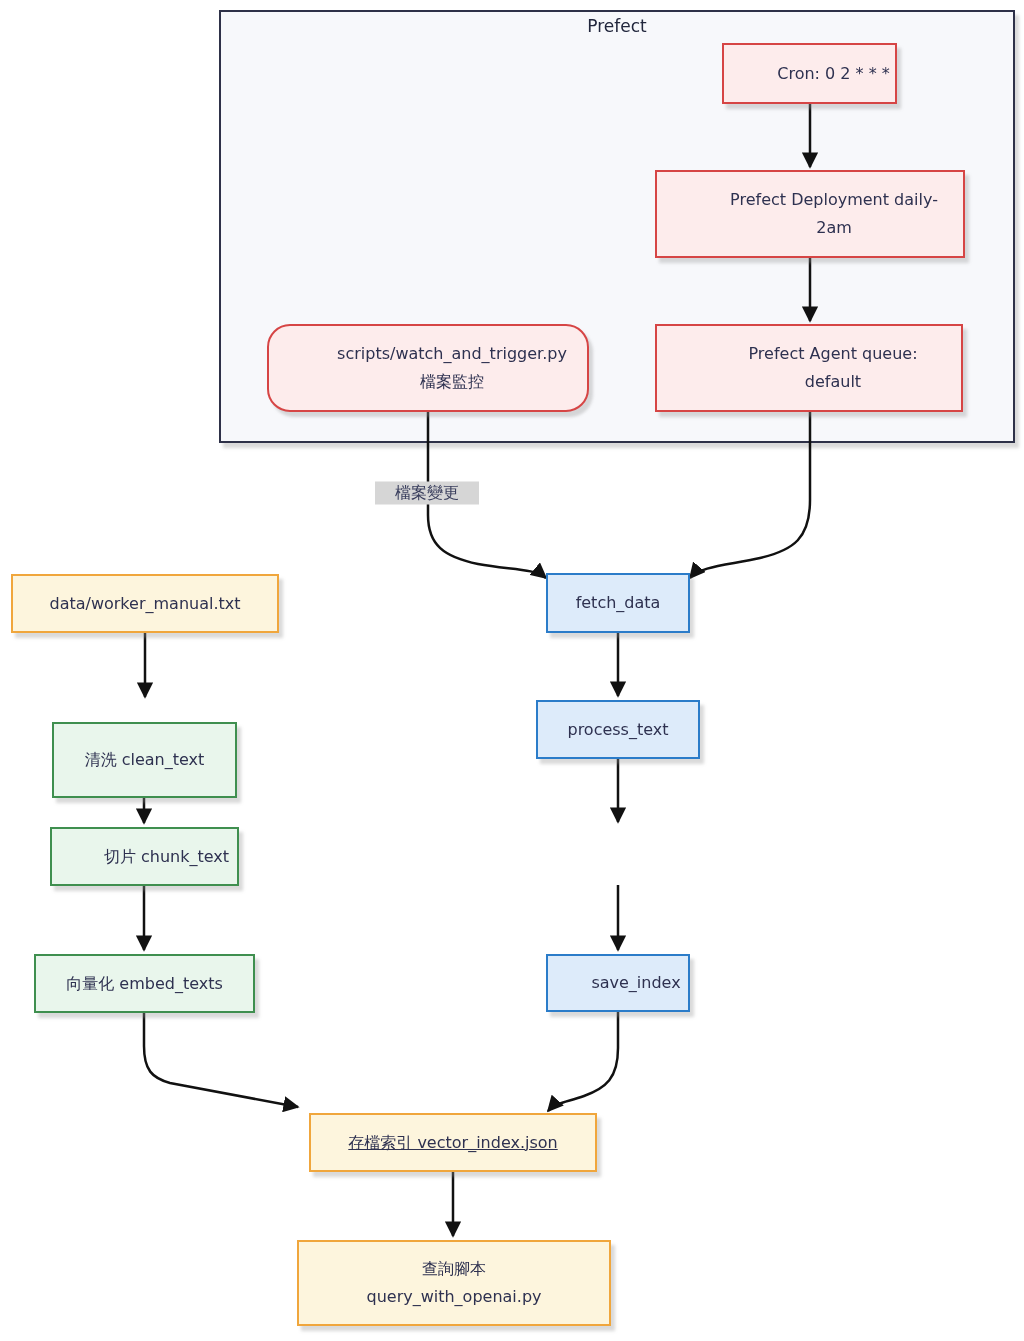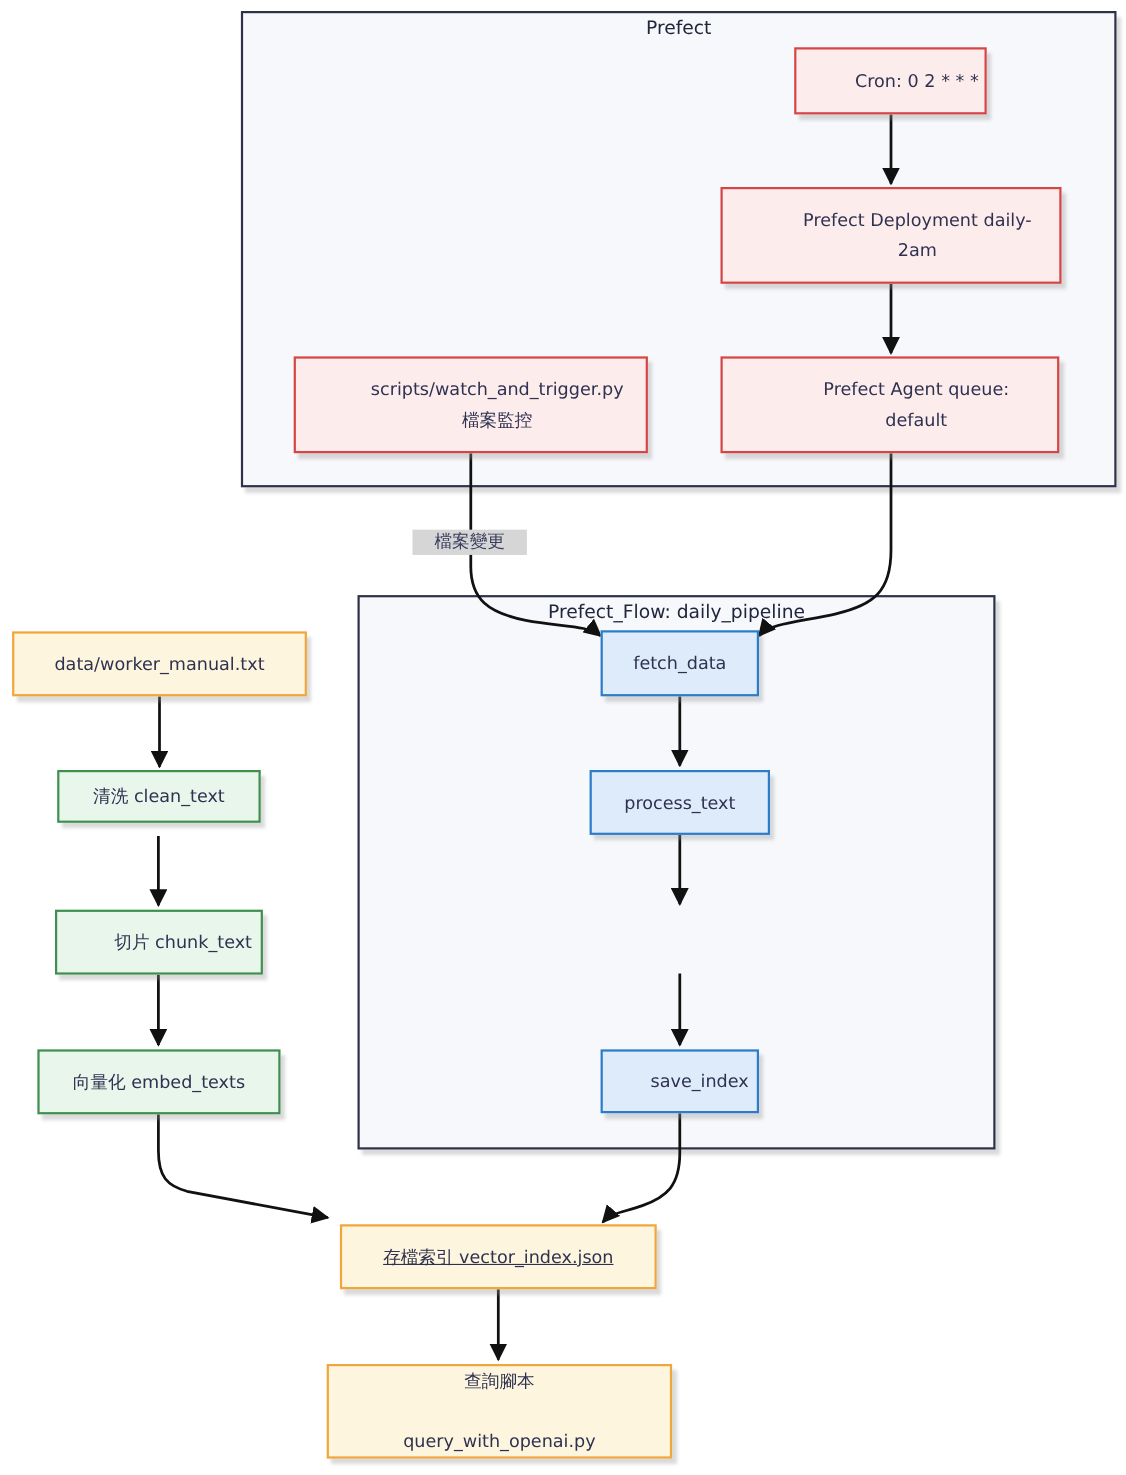--- a/index.html
+++ b/index.html
@@ -65,23 +65,20 @@
 </style>
 </head>
 <body>
 
 <div class="canvas">
 
   <div class="container" style="left:219px; top:10px; width:796px; height:433px;">
     <div class="container-title">Prefect</div>
   </div>
 
-  <div class="container" style="left:325px; top:541px; width:580px; height:504px;">
-    <div class="container-title">Prefect_Flow: daily_pipeline</div>
-  </div>
 
   <svg class="edges" width="1024" height="1341" viewBox="0 0 1024 1341">
     <defs>
       <marker id="arrow" viewBox="0 0 10 10" refX="9" refY="5" markerWidth="6.5" markerHeight="6.5" orient="auto-start-reverse">
         <path d="M0,0 L10,5 L0,10 z" fill="#111111"></path>
       </marker>
     </defs>
     <path class="edge" d="M810,104 V167" marker-end="url(#arrow)"></path>
     <path class="edge" d="M810,258 V321" marker-end="url(#arrow)"></path>
     <path class="edge" d="M428,412 L428,515 C428,545 444,557 478,564 C510,570 534,568 546,578" marker-end="url(#arrow)"></path>
@@ -99,21 +96,21 @@
 
   <div class="node pink" style="left:722px; top:43px; width:175px; height:61px;">
     <span>Cron: 0 2 * * *</span>
   </div>
 
   <div class="node pink" style="left:655px; top:170px; width:310px; height:88px;">
     <span>Prefect Deployment daily-</span>
     <span>2am</span>
   </div>
 
-  <div class="node pink" style="left:267px; top:324px; width:322px; height:88px;">
+  <div class="node pink" style="left:267px; top:324px; width:322px; height:88px;border-radius:23px;">
     <span>scripts/watch_and_trigger.py</span>
     <span>檔案監控</span>
   </div>
 
   <div class="node pink" style="left:655px; top:324px; width:308px; height:88px;">
     <span>Prefect Agent queue:</span>
     <span>default</span>
   </div>
 
   <div class="node blue" style="left:546px; top:573px; width:144px; height:60px;">
@@ -126,36 +123,36 @@
 
 
   <div class="node blue" style="left:546px; top:954px; width:144px; height:58px;padding-left:36px;">
     <span>save_index</span>
   </div>
 
   <div class="node yellow" style="left:11px; top:574px; width:268px; height:59px;">
     <span>data/worker_manual.txt</span>
   </div>
 
-  <div class="node green" style="left:52px; top:700px; width:185px; height:48px;">
+  <div class="node green" style="left:52px; top:722px; width:185px; height:76px;">
     <span>清洗 clean_text</span>
   </div>
 
   <div class="node green" style="left:50px; top:827px; width:189px; height:59px;padding-left:44px;">
     <span>切片 chunk_text</span>
   </div>
 
   <div class="node green" style="left:34px; top:954px; width:221px; height:59px;">
     <span>向量化 embed_texts</span>
   </div>
 
   <div class="node yellow" style="left:309px; top:1113px; width:288px; height:59px;text-decoration:underline;">
     <span>存檔索引 vector_index.json</span>
   </div>
 
-  <div class="node yellow" style="left:297px; top:1240px; width:314px; height:86px;justify-content:space-between;">
+  <div class="node yellow" style="left:297px; top:1240px; width:314px; height:86px;">
     <span>查詢腳本</span>
     <span>query_with_openai.py</span>
   </div>
 
   <div class="edge-label" style="left:427px; top:493px;">檔案變更</div>
 
 </div>
 
 </body></html>

